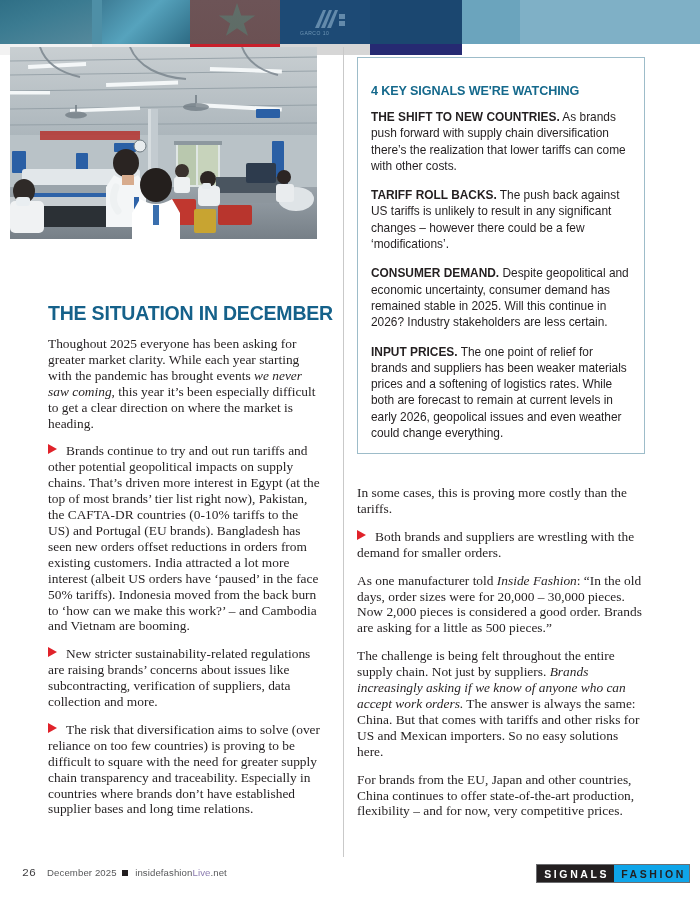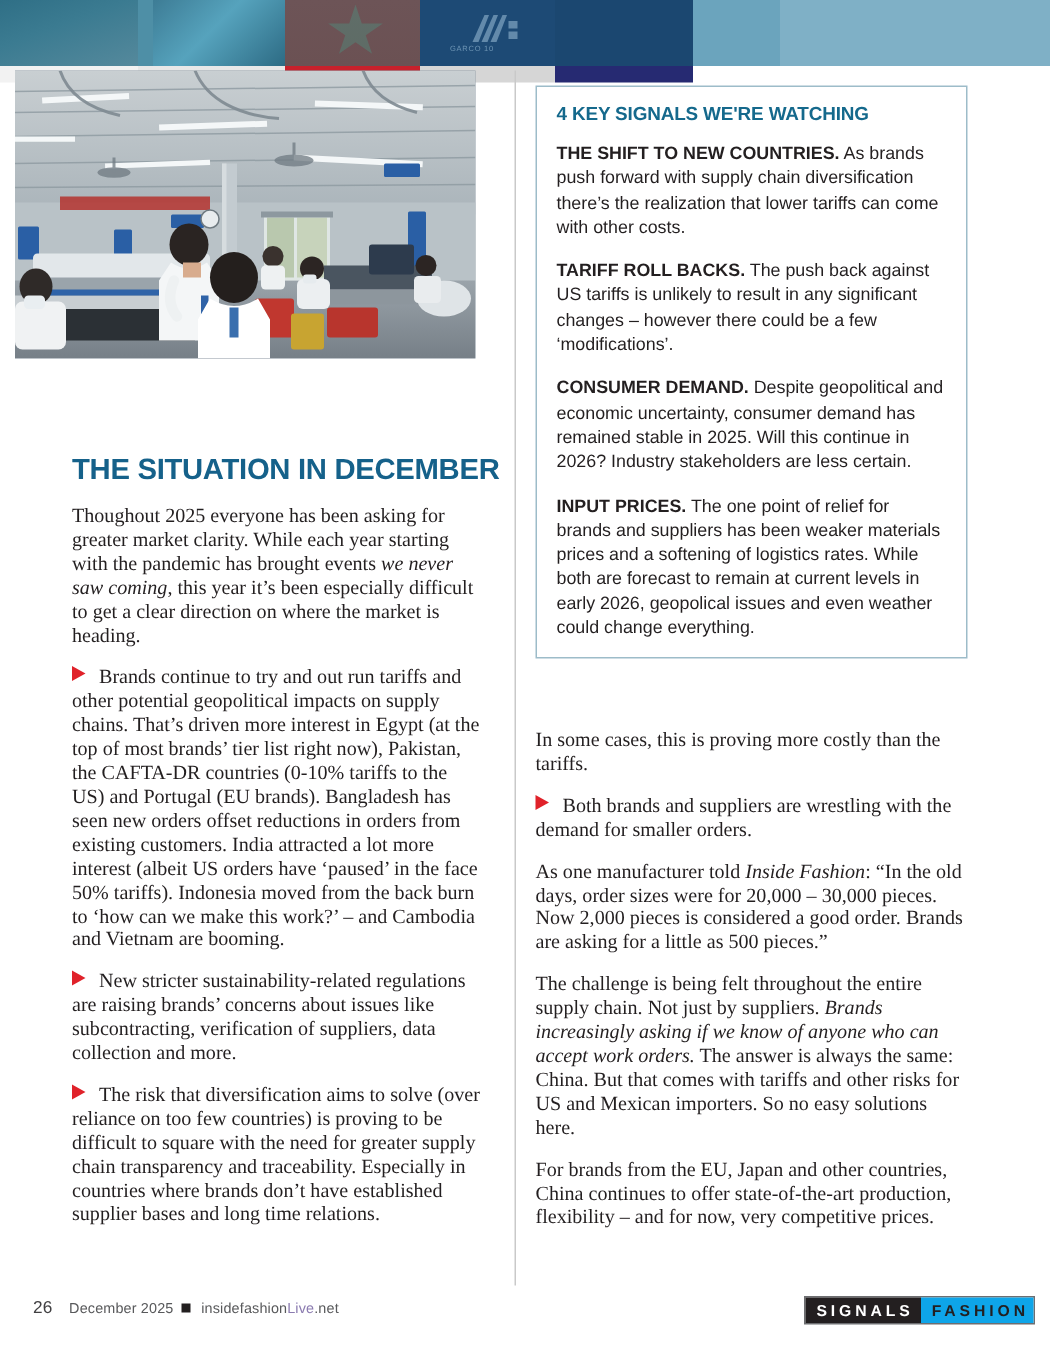--- a/index.html
+++ b/index.html
@@ -156,21 +156,21 @@
     padding: 11px 13px 12px 13px;
     box-sizing: border-box;
     width: 288px;
   }
   .box-title {
     font-family: "Liberation Sans", sans-serif;
     font-weight: bold;
     font-size: 12.6px;
     letter-spacing: -0.1px;
     color: #15698c;
-    margin: 0 0 11px 0;
+    margin: 15px 0 11px 0;
   }
   .signal {
     font-family: "Liberation Sans", sans-serif;
     font-size: 11.9px;
     line-height: 16.3px;
     color: #231f20;
     margin: 0 0 13px 0;
   }
   .signal:last-child { margin-bottom: 0; }
   .signal b {
@@ -188,20 +188,21 @@
     position: absolute;
     left: 22px; top: 866px;
     font-family: "Liberation Sans", sans-serif;
     font-size: 9.6px;
     color: #58595b;
     letter-spacing: .1px;
   }
   .footer-page {
     font-size: 11.5px;
     color: #414042;
+    font-family: Liberation Mono, monospace;
   }
   .footer-sq {
     display: inline-block;
     width: 6px; height: 6px;
     background: #231f20;
     margin: 0 4px 0 3px;
   }
   .footer-live { color: #8b7bb0; }
 
   .footer-logo {

